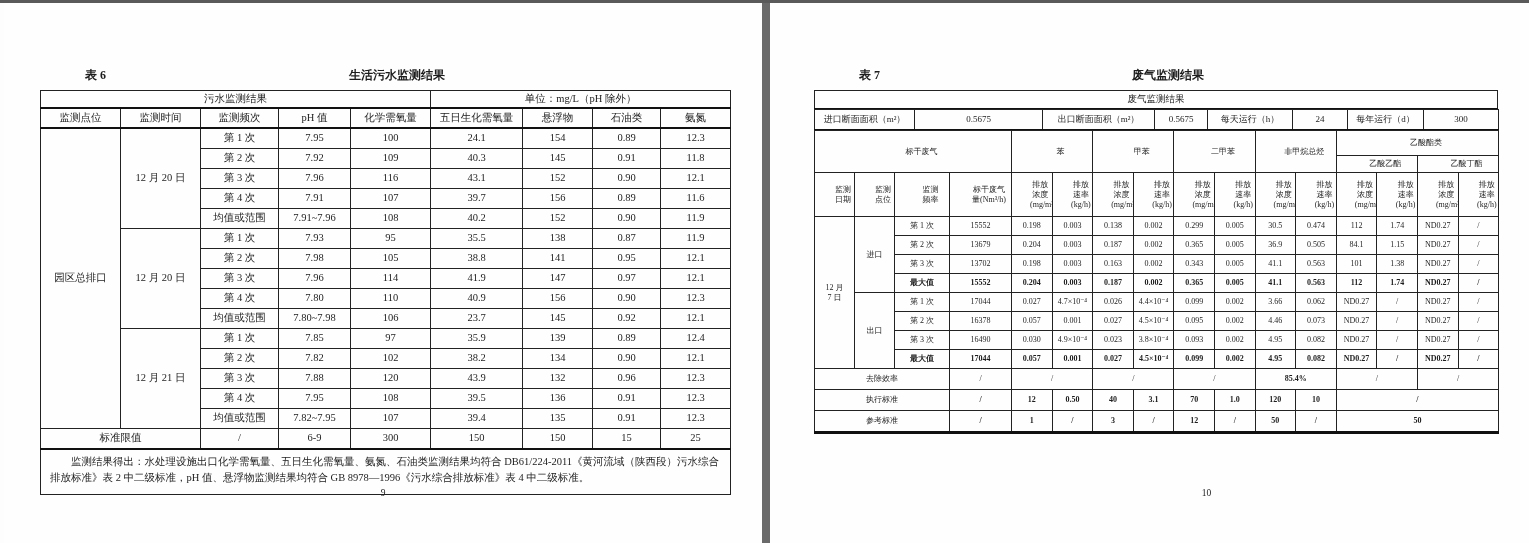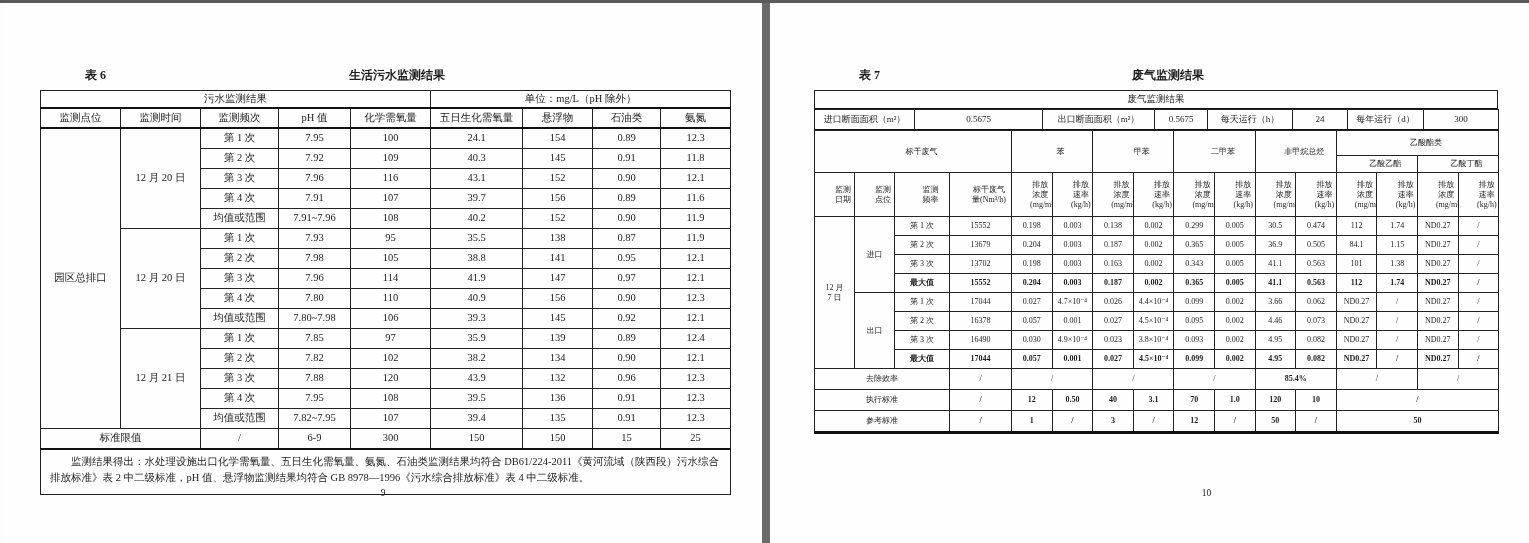--- a/index.html
+++ b/index.html
@@ -172,21 +172,21 @@
         <td>110</td>
         <td>40.9</td>
         <td>156</td>
         <td>0.90</td>
         <td>12.3</td>
       </tr>
       <tr>
         <td>均值或范围</td>
         <td>7.80~7.98</td>
         <td>106</td>
-        <td>39.3</td>
+        <td>23.7</td>
         <td>145</td>
         <td>0.92</td>
         <td>12.1</td>
       </tr>
       <tr>
         <td rowspan="5">12 月 21 日</td>
         <td>第 1 次</td>
         <td>7.85</td>
         <td>97</td>
         <td>35.9</td>

